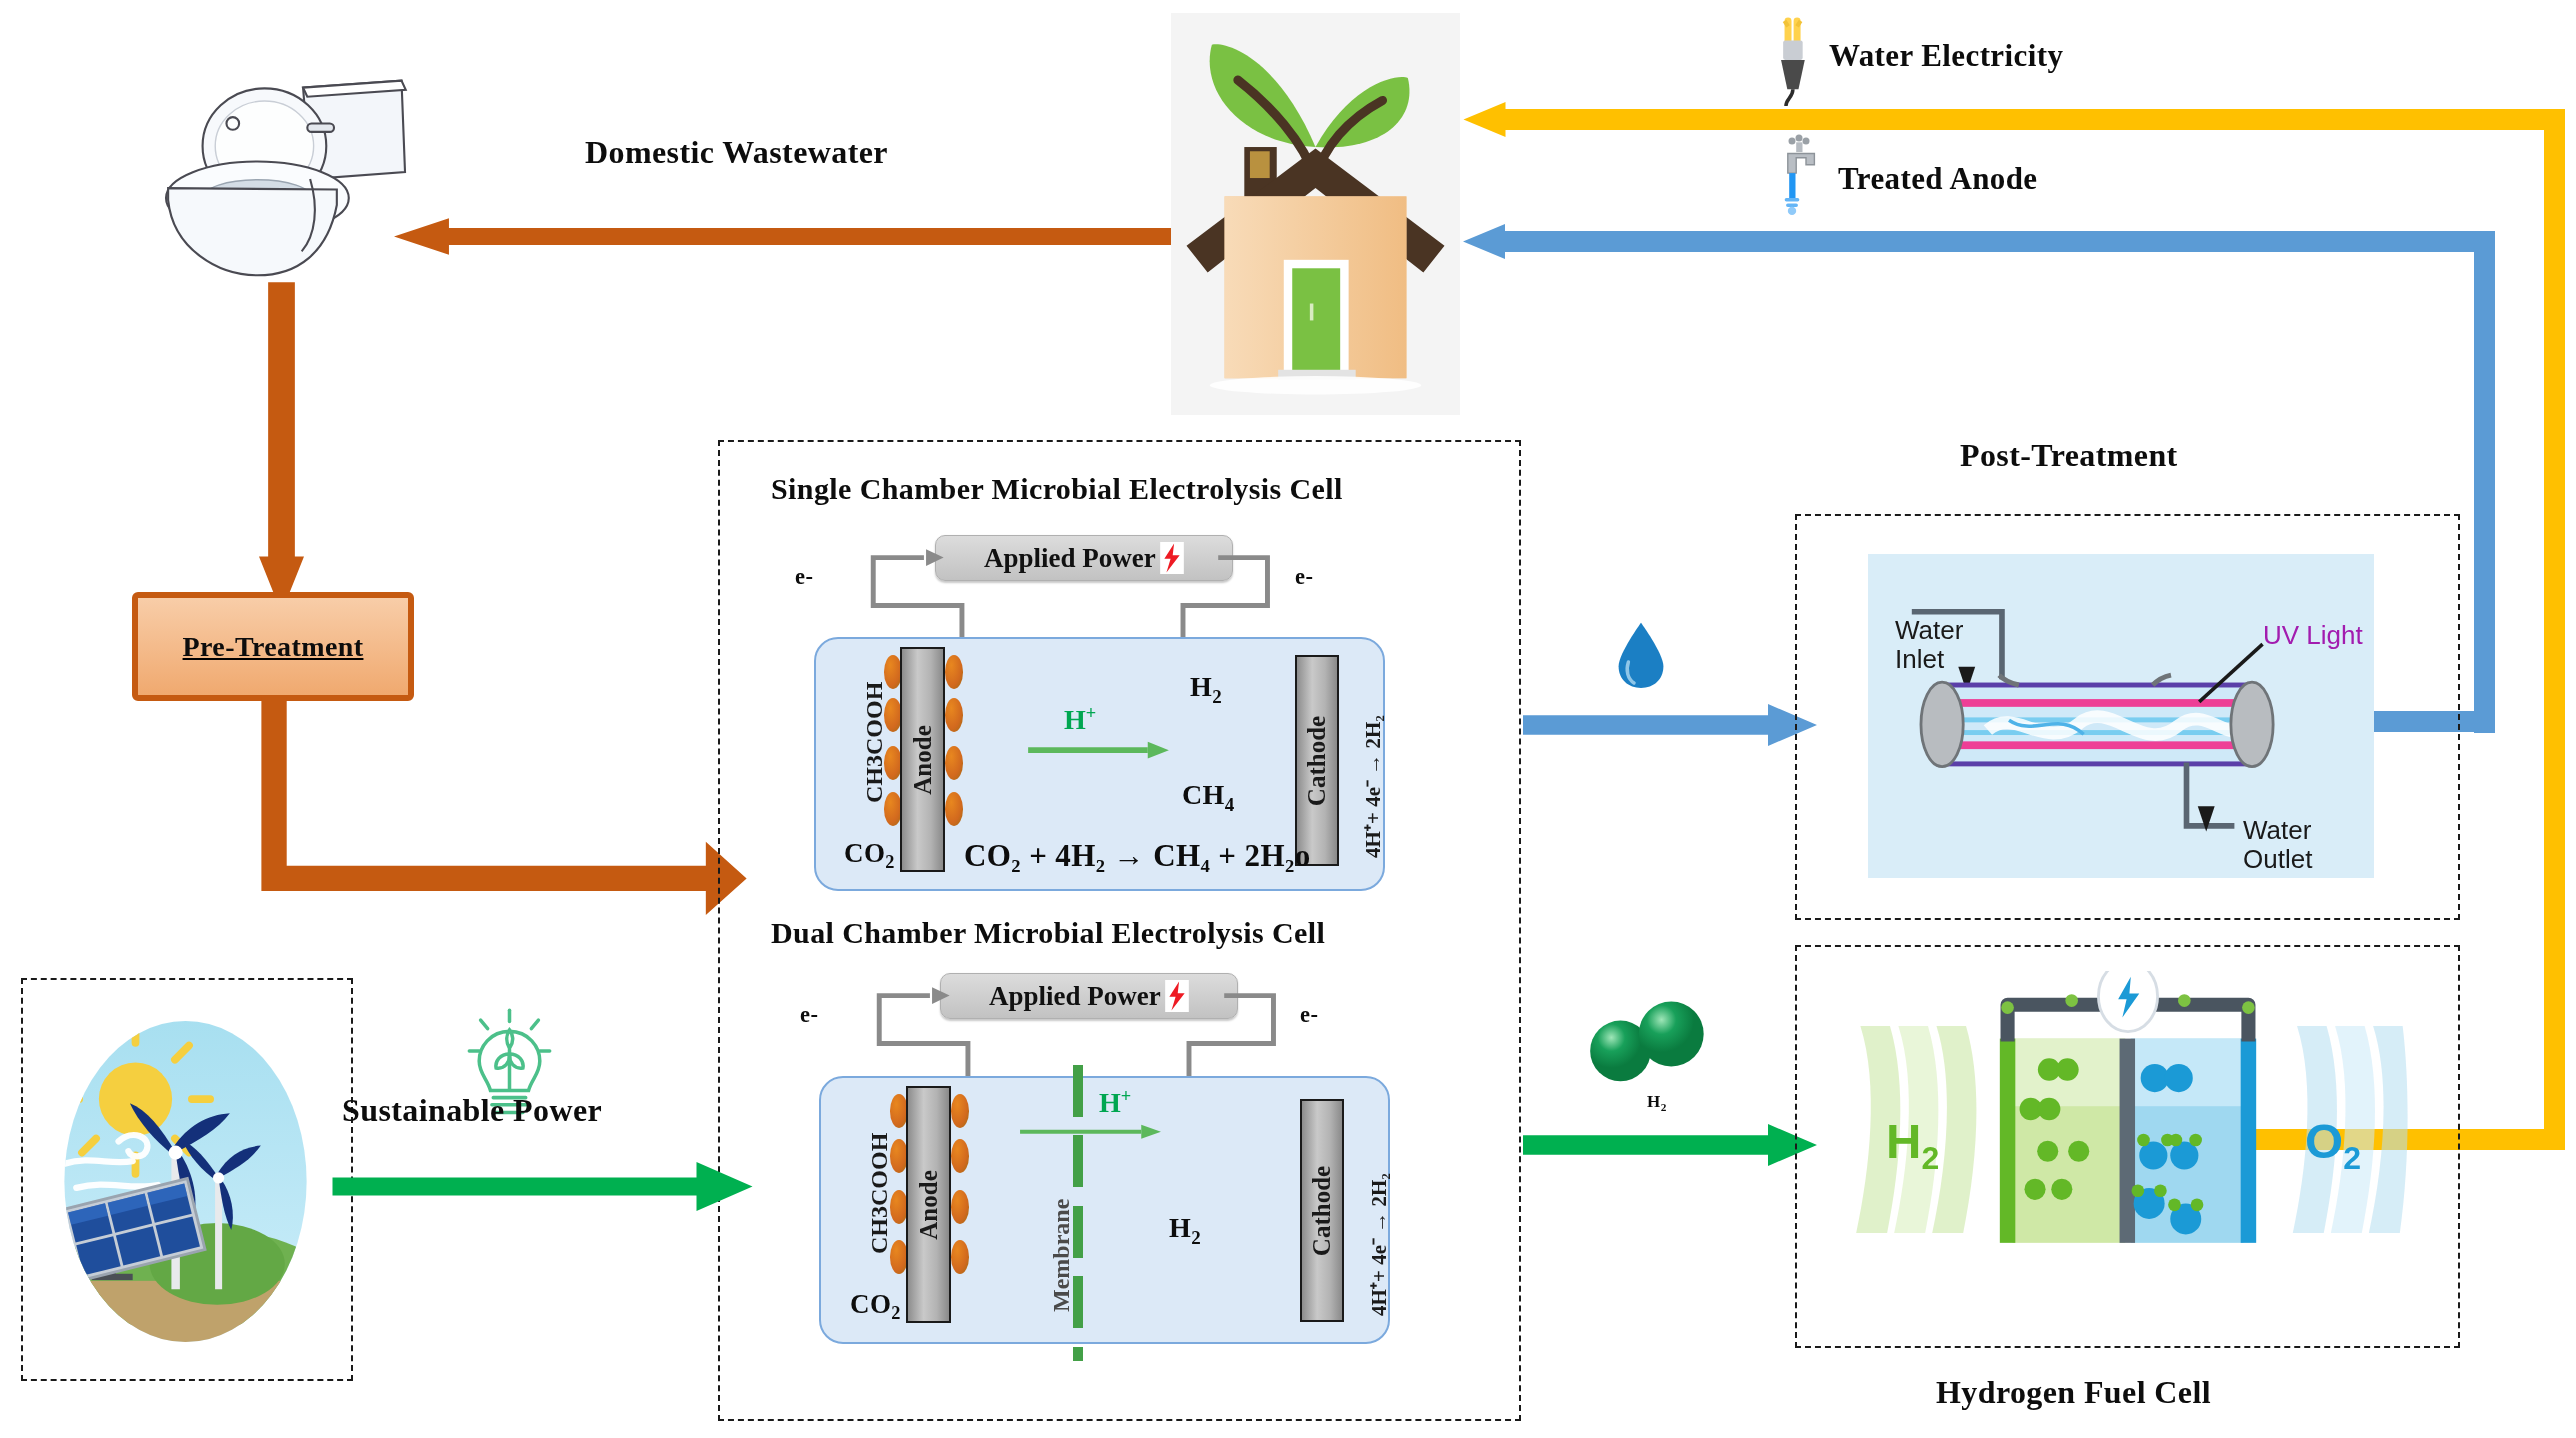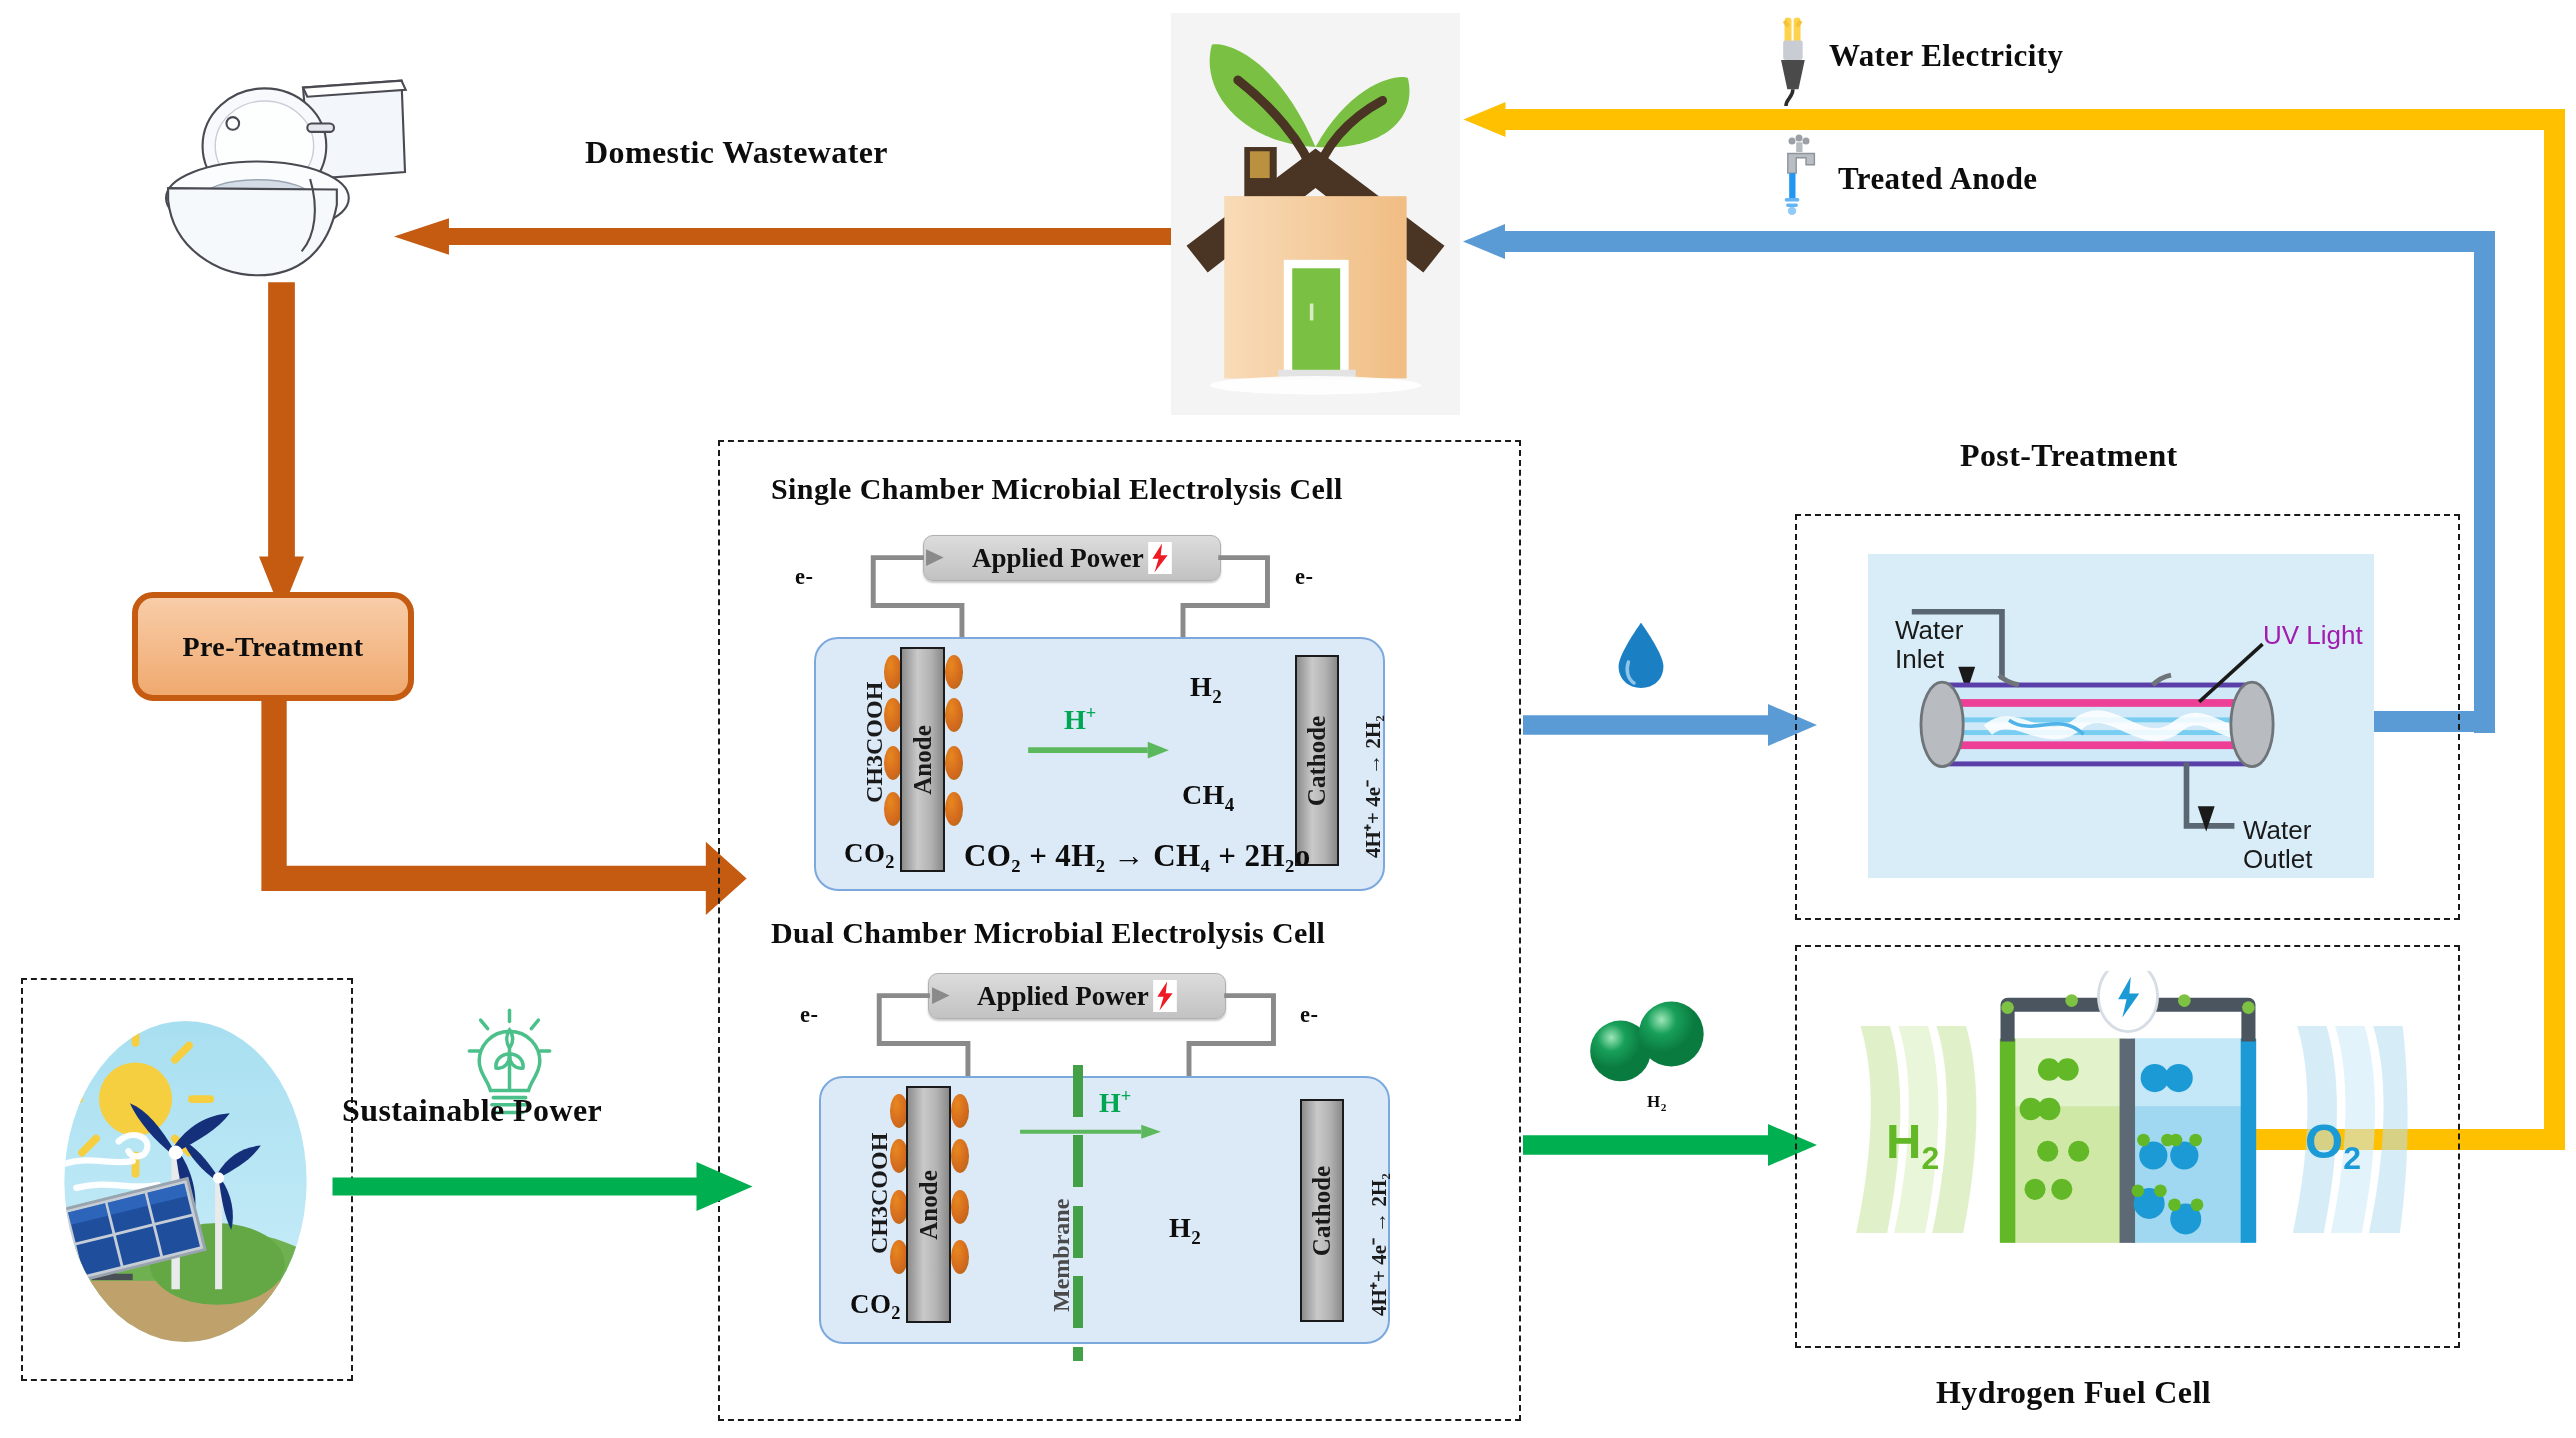--- a/index.html
+++ b/index.html
@@ -13,21 +13,21 @@
   .chamber{position:absolute;background:#dce9f7;border:2.1px solid #7ba9dd;border-radius:24px;box-sizing:border-box;}
   .electrode{position:absolute;border:2.8px solid #1a1a1a;box-sizing:border-box;
      background:linear-gradient(to right,#8d8d8d 0%,#c9c9c9 38%,#b3b3b3 70%,#8a8a8a 100%);}
   .electrode span{position:absolute;left:50%;top:50%;
      transform:translate(-50%,-50%) rotate(-90deg);white-space:nowrap;
      font-weight:bold;color:#1a1a1a;}
   .vtext{position:absolute;white-space:nowrap;font-weight:bold;color:#1a1a1a;
      transform-origin:0 0;}
   .powerbox{position:absolute;background:linear-gradient(to bottom,#dcdcdc,#c2c2c2);
      border:1.4px solid #b0b0b0;border-radius:10px;display:flex;align-items:center;
-     justify-content:center;gap:4.2px;box-shadow:0 1.4px 2.1px rgba(0,0,0,.22);}
+     justify-content:center;gap:4.2px;box-shadow:0 1.4px 2.1px rgba(0,0,0,.22);margin-left:12px;}
   .powerbox b{font-size:27px;color:#111;font-weight:bold;}
   .bacteria{position:absolute;width:18.3px;height:34px;border-radius:50%;
      background:radial-gradient(ellipse at 35% 30%,#e8871f,#d2691e 60%,#9c6b12 100%);}
   .memdash{position:absolute;width:10px;background:#43a047;}
 
   
   .house-bg{position:absolute;background:#f4f4f4;}
   .toilet{position:absolute;}
   .circle-scene{position:absolute;border-radius:50%;overflow:hidden;}
   .uvbox{position:absolute;background:#d9edf8;}
@@ -64,22 +64,22 @@
 <div class="abs lbl" style="left:585px;top:134px;font-size:32px;">Domestic Wastewater</div>
 
 <div class="abs" style="left:259px;top:282px;width:45px;height:331px;">
   <svg viewBox="0 0 64 470" width="45" height="331">
     <polygon points="32,470 0,390 13,390 13,0 51,0 51,390 64,390" fill="#c55a11"></polygon>
   </svg>
 </div>
 
 <div class="abs" style="left:132px;top:592px;width:282px;height:109px;
             background:linear-gradient(to bottom,#f8cda8,#f0a96f);
-            border:6.3px solid #c55a11;border-radius:21px;box-sizing:border-box;
-            display:flex;align-items:center;justify-content:center;">
+            border:6.3px solid #c55a11;border-radius:6px;box-sizing:border-box;
+            display:flex;align-items:center;justify-content:center;text-decoration:underline;">
   <span class="lbl" style="font-size:28px;">Pre-Treatment</span>
 </div>
 
 <div class="abs" style="left:261px;top:697px;width:486px;height:218px;">
   <svg viewBox="0 0 690 310" width="486" height="218">
     <polygon points="0,240 0,276 632,276 632,310 690,258 632,206 632,240 36,240 36,0 0,0" fill="#c55a11"></polygon>
   </svg>
 </div>
 
 <div class="abs house-bg" style="left:1171px;top:12.7px;width:289px;height:402px;"></div>

